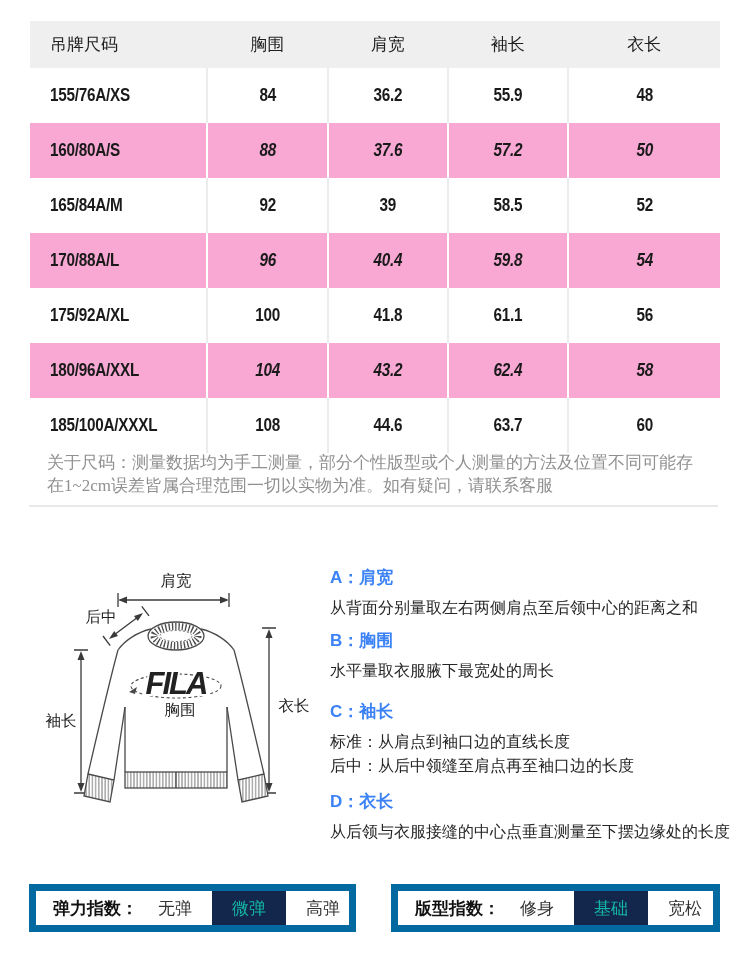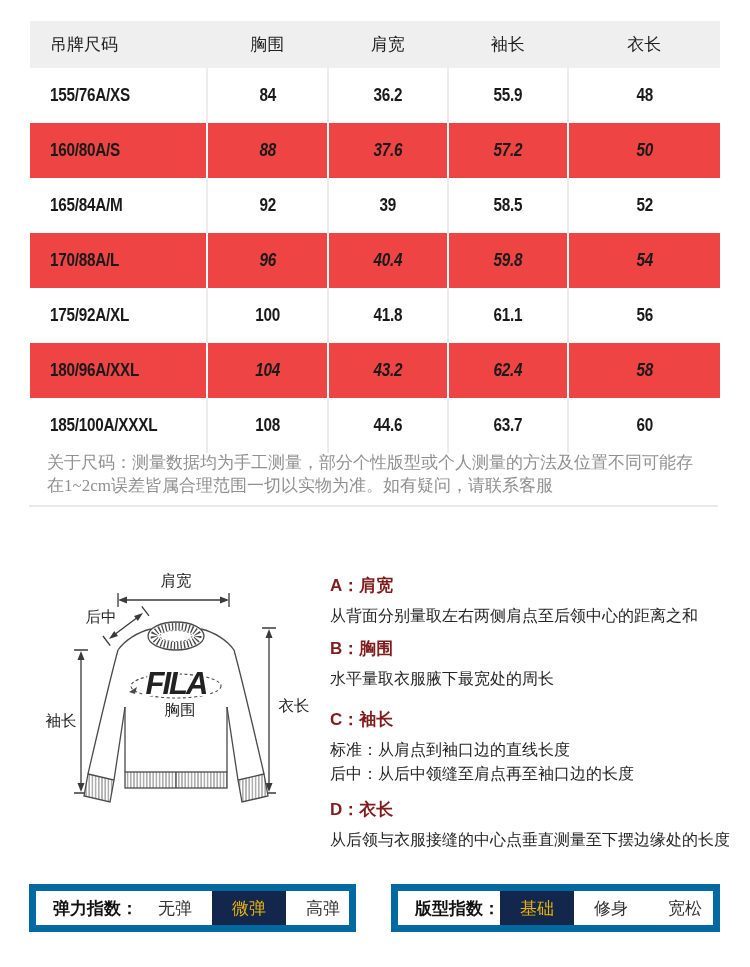--- a/index.html
+++ b/index.html
@@ -5,21 +5,21 @@
   html,body{margin:0;padding:0;background:#fff;}
   .page{
     position:relative;width:750px;height:967px;background:#fff;overflow:hidden;
     font-family:"Liberation Sans","DejaVu Sans",sans-serif;color:#1a1a1a;
   }
 
   
   .size-table{position:absolute;left:30px;top:21px;width:690px;}
   .trow{display:flex;height:55px;}
   .trow.thead{height:47px;background:#efefef;}
-  .trow.stripe{background:#ef4444;}
+  .trow.stripe{background:#f9a8d4;}
   .td{box-sizing:border-box;height:100%;display:flex;align-items:center;justify-content:center;border-left:2px solid transparent;}
   .td:first-child{border-left:none;}
   .trow.white .td + .td{border-left-color:#ececec;}
   .trow.stripe .td + .td{border-left-color:#ffffff;font-style:italic;}
   .trow.thead .td + .td{border-left-color:transparent;}
   .c1{width:25.5%;justify-content:flex-start;padding-left:20px;}
   .c2{width:17.5%;}.c3{width:17.4%;}.c4{width:17.4%;}.c5{width:22.2%;}
   .hdr{font-size:17px;color:#1f1f1f;}
   .num{font-size:18px;font-weight:700;letter-spacing:-.3px;transform:scaleX(.85);transform-origin:center;white-space:nowrap;}
   .c1 .num{transform-origin:left center;}
@@ -30,32 +30,32 @@
   
   .divider{position:absolute;left:29px;top:505px;width:689px;height:2px;background:#e9e9e9;}
 
   
   .diagram-svg{position:absolute;left:30px;top:555px;}
   .diagram-svg text{font-family:"Liberation Sans","DejaVu Sans",sans-serif;fill:#222;}
 
   
   .guide-block{position:absolute;left:330px;width:406px;}
   .g-a{top:558px;} .g-b{top:621px;} .g-c{top:692px;} .g-d{top:782px;}
-  .guide-block h3{margin:16px 0 7px;font-size:17px;font-weight:700;color:#7f1d1d;}
+  .guide-block h3{margin:8px 0 7px;font-size:17px;font-weight:700;color:#3b82f6;}
   .guide-block p{margin:0;font-size:16px;line-height:23.5px;color:#262626;}
 
   
   .index-box{position:absolute;top:884px;height:48px;box-sizing:border-box;border:7px solid #0369a1;
     display:flex;align-items:center;background:#fff;}
   .box-elastic{left:29px;width:327px;}
   .box-fit{left:391px;width:329px;}
   .index-label{font-weight:700;font-size:17px;color:#111;padding-left:17px;white-space:nowrap;}
   .opts{margin-left:auto;display:flex;height:100%;}
   .opt{width:74px;height:100%;display:flex;align-items:center;justify-content:center;font-size:17px;color:#333;}
-  .opt.selected{background:#13264b;color:#eab308;text-align:right;}
+  .opt.selected{background:#13264b;color:#14b8a6;text-align:right;}
 </style>
 </head>
 <body>
 
 <div class="page">
 
   <div class="size-table">
     <div class="trow thead">
       <div class="td c1">
           <span class="hdr">吊牌尺码</span>
@@ -293,19 +293,19 @@
     <div class="opts">
       <div class="opt">无弹</div>
       <div class="opt selected">微弹</div>
       <div class="opt">高弹</div>
     </div>
   </div>
 
   <div class="index-box box-fit">
     <span class="index-label">版型指数：</span>
     <div class="opts">
+      <div class="opt">修身</div>
       <div class="opt selected">基础</div>
-      <div class="opt">修身</div>
       <div class="opt">宽松</div>
     </div>
   </div>
 
 </div>
 
 </body></html>

